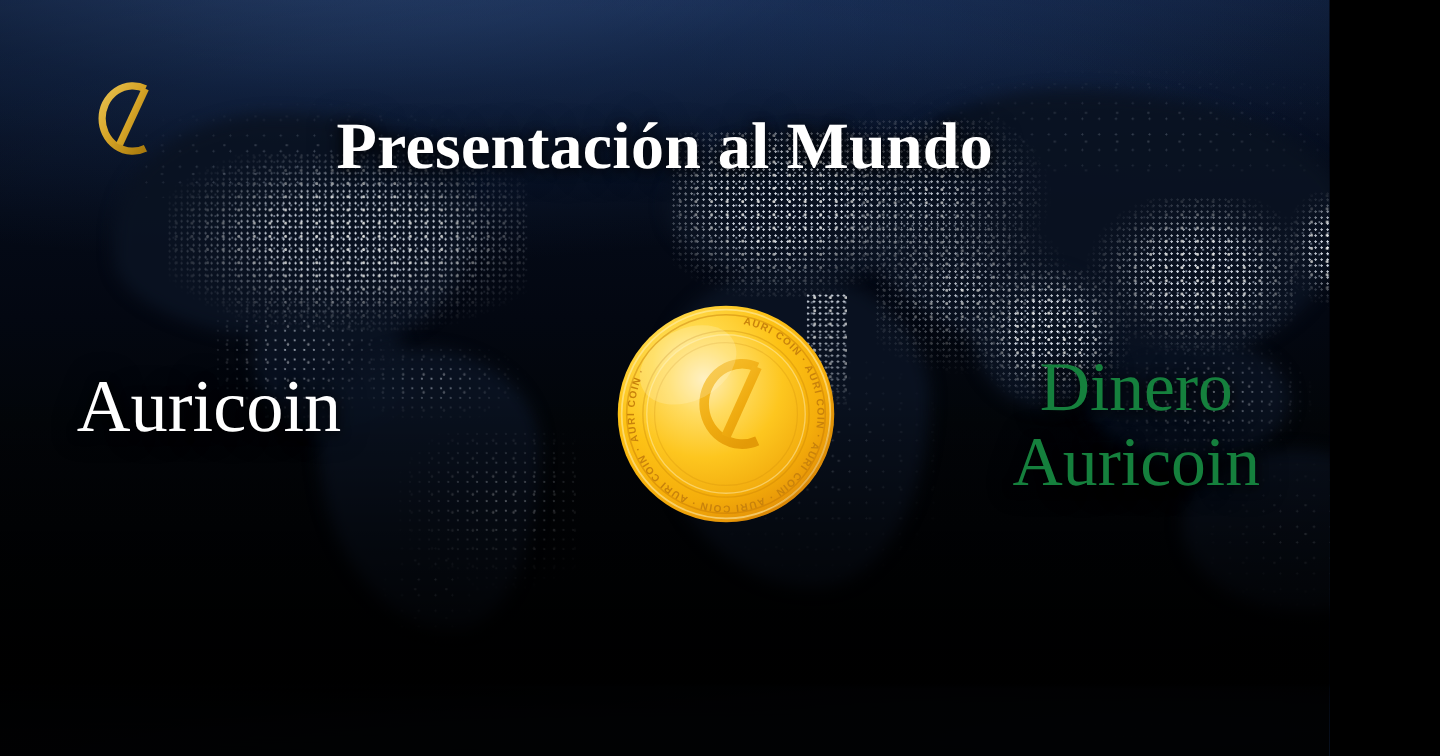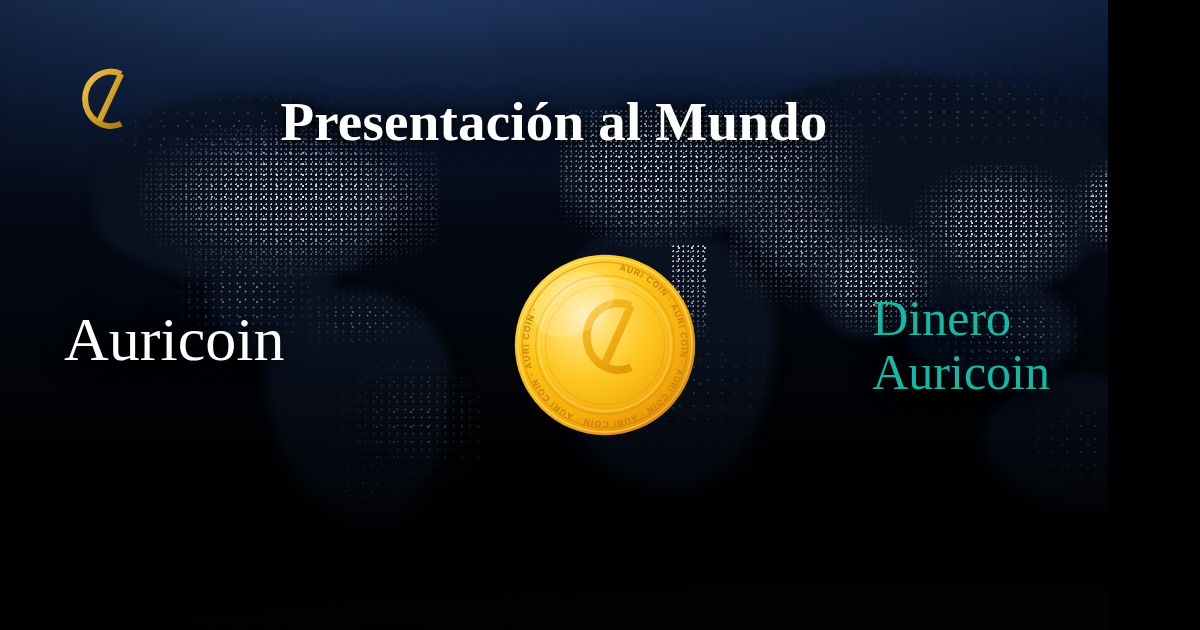--- a/index.html
+++ b/index.html
@@ -256,23 +256,23 @@
     color: #ffffff;
     font-size: 62px;
     line-height: 1.08;
     text-shadow: 0 2px 10px rgba(0,0,0,0.9), 0 0 24px rgba(0,0,0,0.65);
   }
 
   .label-right {
     position: absolute;
     right: 58px;
     top: 292px;
-    text-align: left;
-    color: #14b8a6;
-    font-size: 50px;
+    text-align: center;
+    color: #15803d;
+    font-size: 58px;
     line-height: 1.07;
     text-shadow: 0 2px 10px rgba(0,0,0,0.9), 0 0 24px rgba(0,0,0,0.65);
   }
   .label-right div { display: block; }
 
   
   .coin-wrap {
     position: absolute;
     left: 512px;
     top: 252px;

